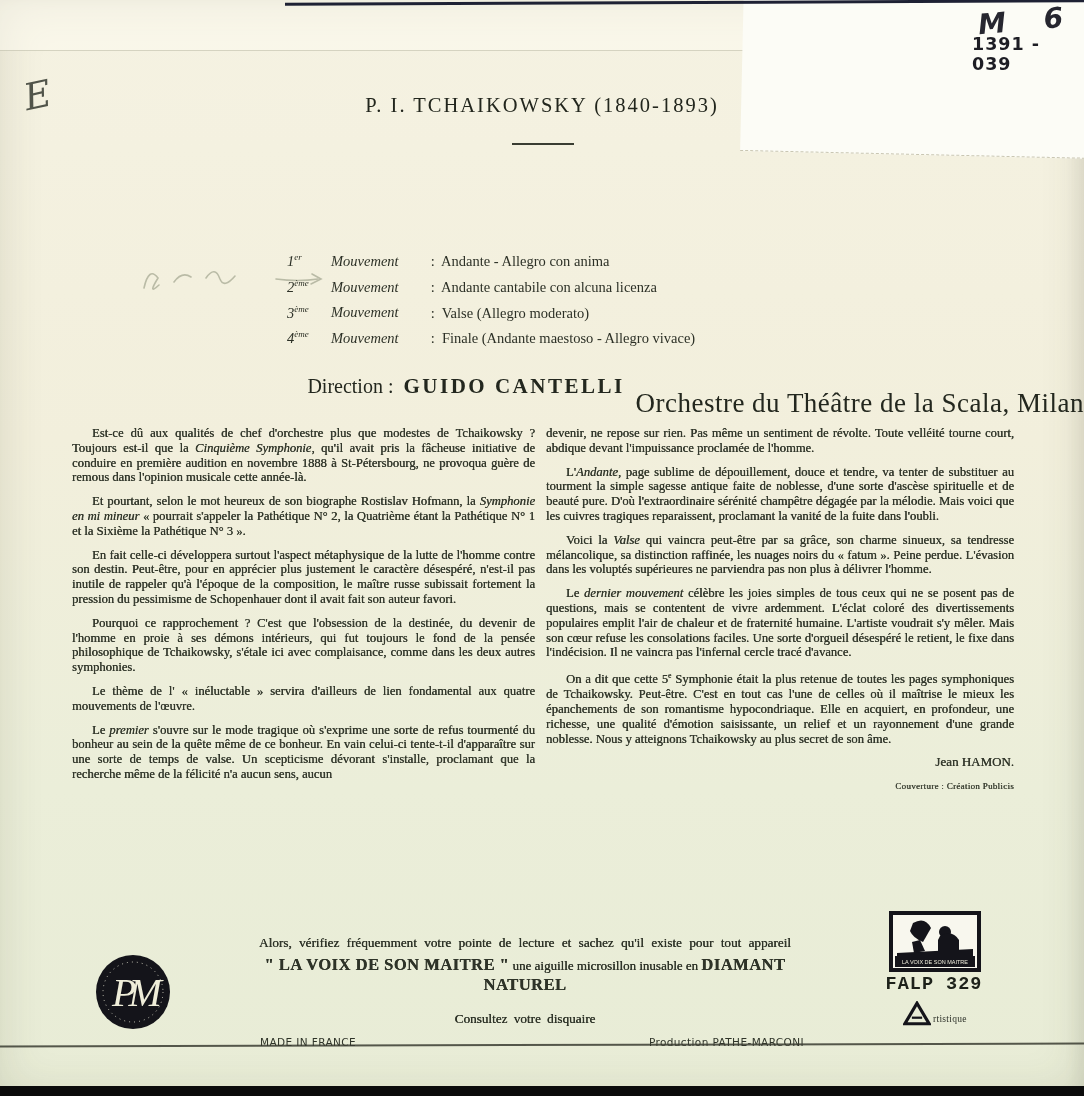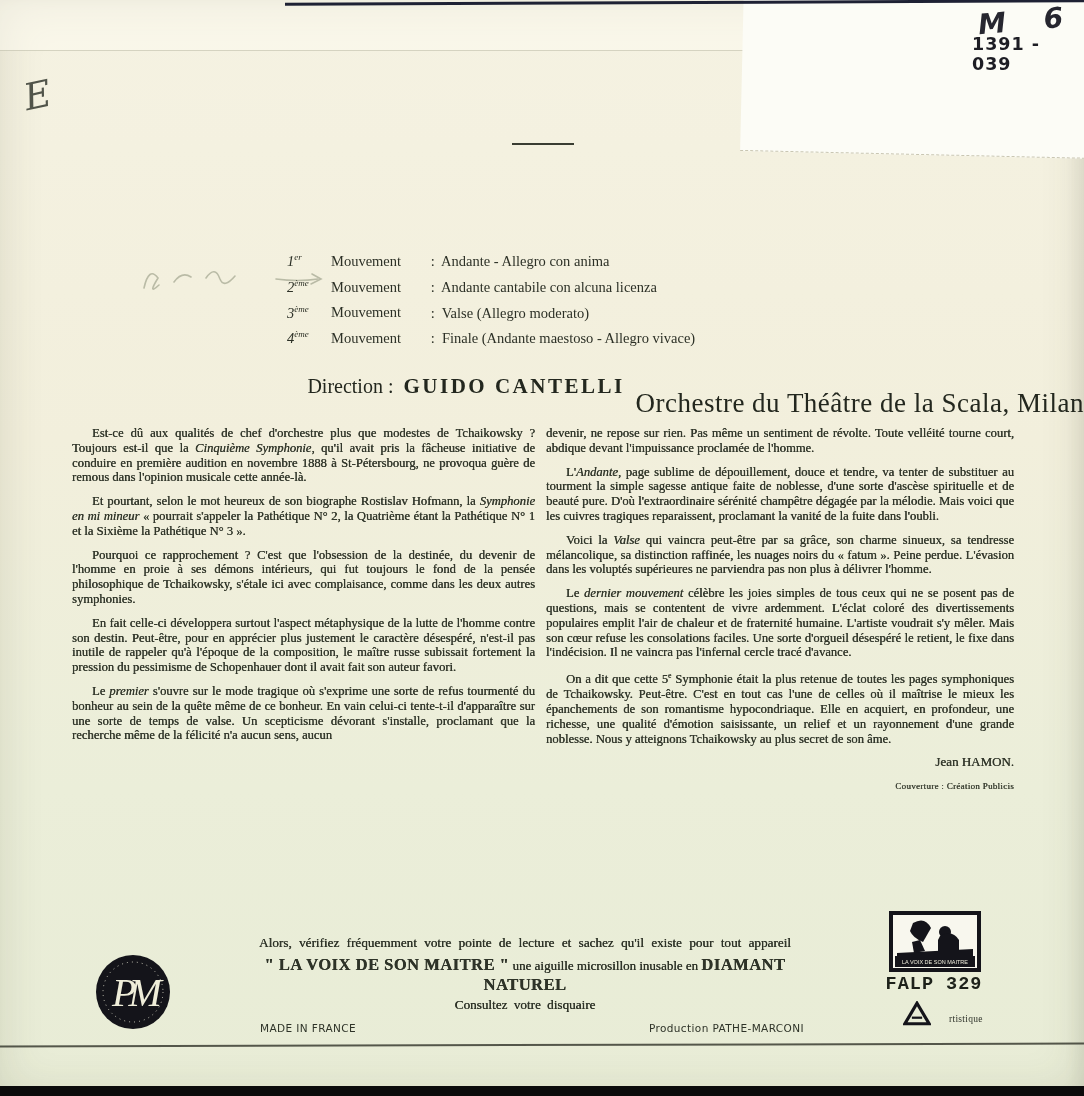--- a/index.html
+++ b/index.html
@@ -26,21 +26,21 @@
 
   
   .composer{left:0;top:94px;width:1084px;text-align:center;font-size:20.5px;letter-spacing:2px;color:#22261d;}
   .rule{left:512px;top:143px;width:62px;height:2px;background:#3a3d32;}
   .title{left:0;top:168px;width:1084px;text-align:center;font-size:39px;letter-spacing:.5px;color:#1f231b;white-space:nowrap;}
 
   
   .movements{left:287px;top:246px;font-size:14.5px;line-height:22px;color:#2c3026;}
   .mvt-num{display:inline-block;width:44px;font-style:italic;}
   .mvt-num sup{font-size:9px;}
-  .mvt-label{display:inline-block;width:96px;}
+  .mvt-label{display:inline-block;width:96px;font-style:italic;}
   .mvt-sep{white-space:pre;}
   .scribble{left:128px;top:256px;}
 
   .orchestra{left:0;top:340px;width:1084px;text-align:right;font-size:27px;letter-spacing:.5px;color:#23271e;margin-top:48px;}
   .direction{left:0;top:374px;width:932px;text-align:center;font-size:20px;color:#23271e;}
   .direction b{font-size:21px;letter-spacing:2.5px;}
 
   
   .col{font-size:12.6px;line-height:14.8px;text-align:justify;color:#33382c;text-shadow:.3px 0 0 currentColor;}
   .col p{margin:0 0 9px;text-indent:20px;}
@@ -51,43 +51,44 @@
   .signature{text-align:right;margin:2px 52px 0 0;font-size:13px;text-indent:0;}
   .credit{text-align:right;margin:3px 20px 0 0;font-size:9px;letter-spacing:.3px;color:#3c4134;text-indent:0;}
 
   
   .footer{left:238px;top:928px;width:574px;text-align:center;color:#2e3328;}
   .f-question{font-family:"DejaVu Sans",sans-serif;font-weight:bold;font-size:12px;letter-spacing:.6px;}
   .f-advice{margin-top:7px;font-size:13.2px;word-spacing:4px;text-shadow:.3px 0 0 currentColor;}
   .f-needle{margin-top:4px;font-size:13px;text-shadow:.3px 0 0 currentColor;}
   .f-needle .quote{font-weight:bold;font-size:16.5px;letter-spacing:.5px;}
   .f-needle .diamant{font-weight:bold;font-size:16.5px;letter-spacing:.5px;}
-  .f-consult{margin-top:2px;font-size:13.2px;word-spacing:3px;text-shadow:.3px 0 0 currentColor;}
+  .f-consult{margin-top:16px;font-size:13.2px;word-spacing:3px;text-shadow:.3px 0 0 currentColor;}
   .f-bottom{margin-top:9px;display:flex;justify-content:space-between;padding:0 8px 0 22px;
             font-family:"DejaVu Sans",sans-serif;font-weight:normal;font-size:10.5px;letter-spacing:.4px;}
 
   
   .pm-logo{left:94px;top:953px;}
   .hmv{left:889px;top:911px;}
   .catalog{left:884px;top:974px;width:100px;text-align:center;font-family:"Liberation Mono",monospace;font-weight:bold;font-size:18.5px;letter-spacing:1px;color:#1d211a;}
-  .artistique{left:903px;top:1001px;display:flex;align-items:flex-end;gap:18px;}
+  .artistique{left:903px;top:1001px;display:flex;align-items:flex-end;gap:2px;}
   .artistique .txt{font-size:9.5px;color:#2e322a;padding-bottom:2px;letter-spacing:.3px;}
 </style>
 </head>
 <body>
 
 <div class="sleeve">
 
   <div class="abs top-strip"></div>
   <div class="abs corner-label"></div>
   <div class="abs top-edge-line"></div>
   <div class="abs corner-hand">M 6</div>
   <div class="abs corner-num">1391 - 039</div>
   <div class="abs hand-e">E</div>
 
+  <div class="abs composer">P. I. TCHAIKOWSKY (1840-1893)</div>
   <div class="abs rule"></div>
 
   <div class="abs scribble">
     <svg width="215" height="46" viewBox="0 0 215 46">
       <g stroke="#8b9079" fill="none" stroke-width="1.6" opacity="0.55" stroke-linecap="round">
         <path d="M16 32 q5 -22 14 -10 q-11 18 1 7 M46 26 q8 -11 17 -5 M78 22 q9 -13 14 1 q4 10 15 -3"></path>
         <path d="M148 23 q22 3 42 0"></path>
         <path d="M184 18 l9 5 l-10 5"></path>
       </g>
     </svg>
@@ -107,22 +108,23 @@
       <span class="mvt-num"><span>4</span><sup>ème</sup></span><span class="mvt-label">Mouvement</span><span class="mvt-sep"> :  </span><span>Finale (Andante maestoso - Allegro vivace)</span>
     </div>
   </div>
 
   <div class="abs orchestra">Orchestre du Théâtre de la Scala, Milan</div>
   <div class="abs direction"><span class="mvt-sep">Direction :  </span><b>GUIDO CANTELLI</b></div>
 
   <div class="abs col col-left">
       <p><span>Est-ce dû aux qualités de chef d'orchestre plus que modestes de Tchaikowsky ? Toujours est-il que la </span><i>Cinquième Symphonie</i><span>, qu'il avait pris la fâcheuse initiative de conduire en première audition en novembre 1888 à St-Pétersbourg, ne provoqua guère de remous dans l'opinion musicale cette année-là.</span></p>
       <p><span>Et pourtant, selon le mot heureux de son biographe Rostislav Hofmann, la </span><i>Symphonie en mi mineur</i><span> « pourrait s'appeler la Pathétique N° 2, la Quatrième étant la Pathétique N° 1 et la Sixième la Pathétique N° 3 ».</span></p>
+      <p><span>En fait celle-ci développera surtout l'aspect métaphysique de la lutte de l'homme contre son destin. Peut-être, pour en apprécier plus justement le caractère désespéré, n'est-il pas inutile de rappeler qu'à l'époque de la composition, le maître russe subissait fortement la pression du pessimisme de Schopenhauer dont il avait fait son auteur favori.</span></p>
       <p><span>Pourquoi ce rapprochement ? C'est que l'obsession de la destinée, du devenir de l'homme en proie à ses démons intérieurs, qui fut toujours le fond de la pensée philosophique de Tchaikowsky, s'étale ici avec complaisance, comme dans les deux autres symphonies.</span></p>
-      <p><span>En fait celle-ci développera surtout l'aspect métaphysique de la lutte de l'homme contre son destin. Peut-être, pour en apprécier plus justement le caractère désespéré, n'est-il pas inutile de rappeler qu'à l'époque de la composition, le maître russe subissait fortement la pression du pessimisme de Schopenhauer dont il avait fait son auteur favori.</span></p>
+      <p><span>Le thème de l' « inéluctable » servira d'ailleurs de lien fondamental aux quatre mouvements de l'œuvre.</span></p>
       <p><span>Le </span><i>premier</i><span> s'ouvre sur le mode tragique où s'exprime une sorte de refus tourmenté du bonheur au sein de la quête même de ce bonheur. En vain celui-ci tente-t-il d'apparaître sur une sorte de temps de valse. Un scepticisme dévorant s'installe, proclamant que la recherche même de la félicité n'a aucun sens, aucun</span></p>
     </div>
   <div class="abs col col-right">
     <div>
         <p class="noindent"><span>devenir, ne repose sur rien. Pas même un sentiment de révolte. Toute velléité tourne court, abdique devant l'impuissance proclamée de l'homme.</span></p>
         <p><span>L'</span><i>Andante</i><span>, page sublime de dépouillement, douce et tendre, va tenter de substituer au tourment la simple sagesse antique faite de noblesse, d'une sorte d'ascèse spirituelle et de beauté pure. D'où l'extraordinaire sérénité champêtre dégagée par la mélodie. Mais voici que les cuivres tragiques reparaissent, proclamant la vanité de la fuite dans l'oubli.</span></p>
         <p><span>Voici la </span><i>Valse</i><span> qui vaincra peut-être par sa grâce, son charme sinueux, sa tendresse mélancolique, sa distinction raffinée, les nuages noirs du « fatum ». Peine perdue. L'évasion dans les voluptés supérieures ne parviendra pas non plus à délivrer l'homme.</span></p>
         <p><span>Le </span><i>dernier mouvement</i><span> célèbre les joies simples de tous ceux qui ne se posent pas de questions, mais se contentent de vivre ardemment. L'éclat coloré des divertissements populaires emplit l'air de chaleur et de fraternité humaine. L'artiste voudrait s'y mêler. Mais son cœur refuse les consolations faciles. Une sorte d'orgueil désespéré le retient, le fixe dans l'indécision. Il ne vaincra pas l'infernal cercle tracé d'avance.</span></p>
         <p><span>On a dit que cette 5</span><sup>e</sup><span> Symphonie était la plus retenue de toutes les pages symphoniques de Tchaikowsky. Peut-être. C'est en tout cas l'une de celles où il maîtrise le mieux les épanchements de son romantisme hypocondriaque. Elle en acquiert, en profondeur, une richesse, une qualité d'émotion saisissante, un relief et un rayonnement d'une grande noblesse. Nous y atteignons Tchaikowsky au plus secret de son âme.</span></p>
       </div>

